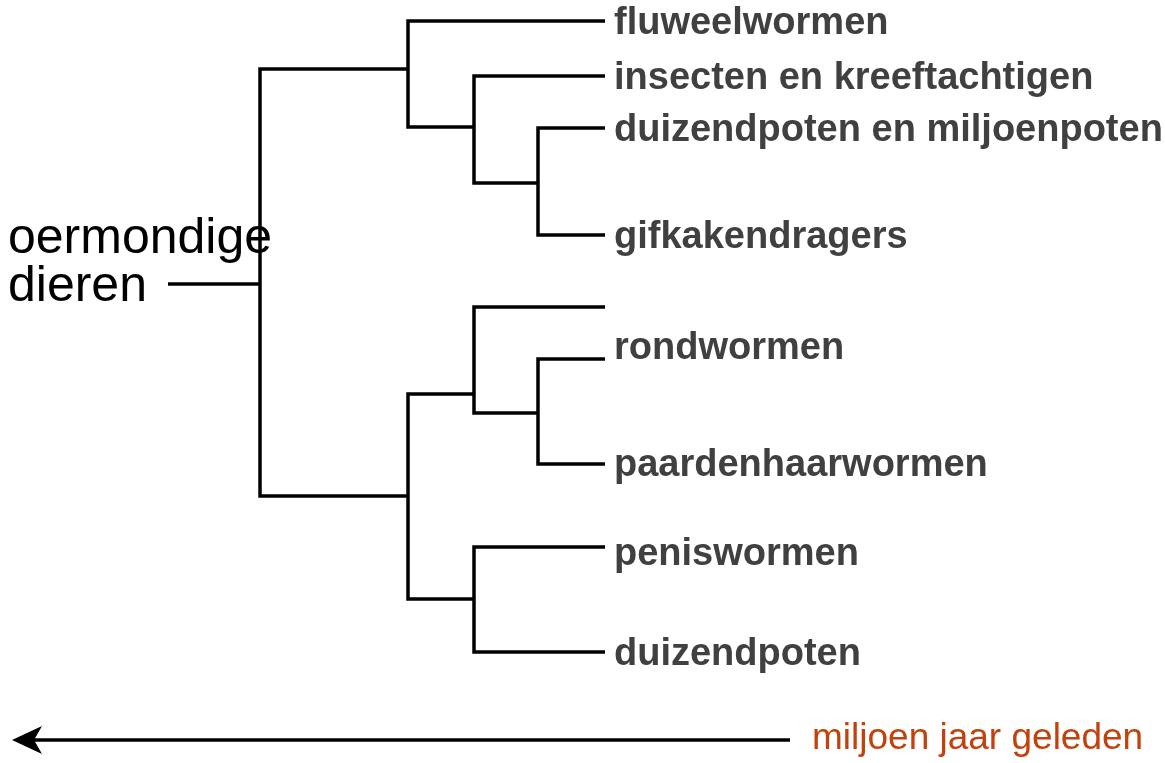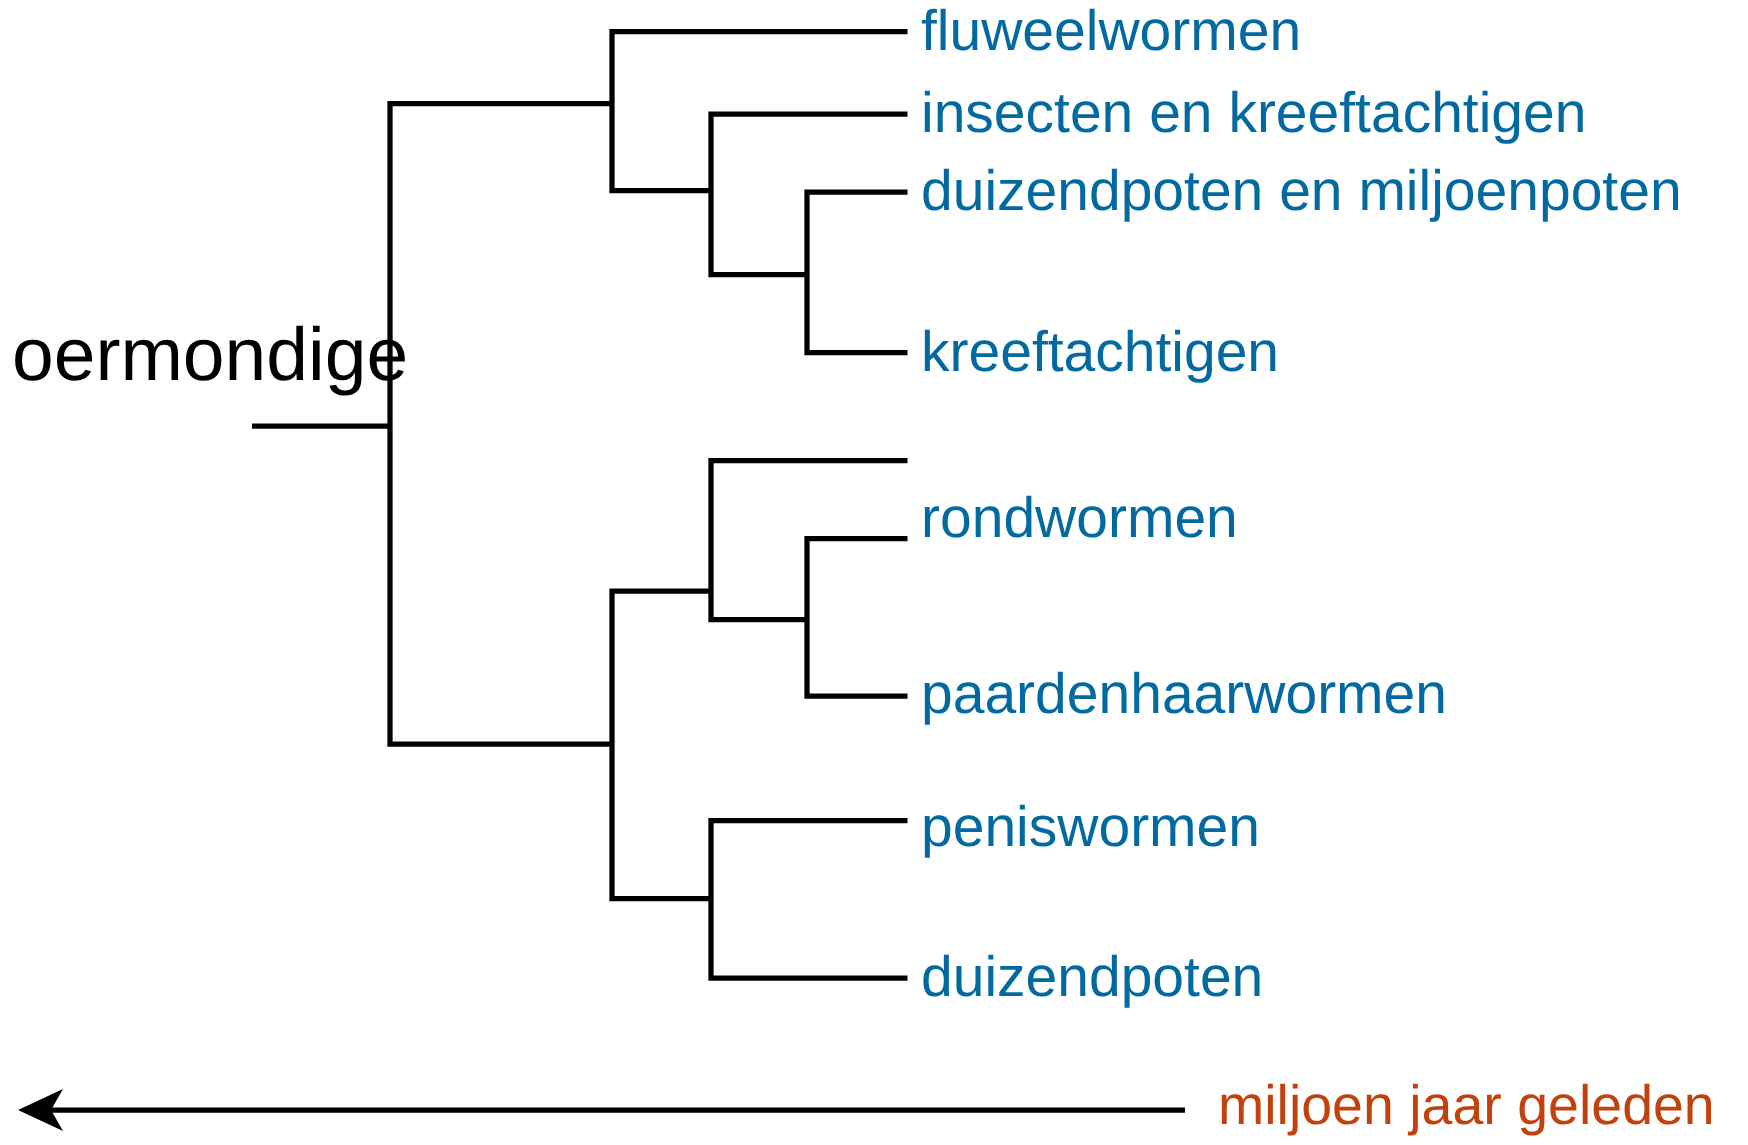--- a/index.html
+++ b/index.html
@@ -32,21 +32,22 @@
   .tree-svg .arrowhead {
     fill: #000000;
     stroke: none;
   }
   .taxon-label {
     position: absolute;
     left: 614px;
     font-size: 38px;
     line-height: 40px;
     white-space: nowrap;
-    color: #0369a1;
+    color: #404040;
+    font-weight: bold;
   }
   .root-label {
     position: absolute;
     left: 8px;
     top: 212px;
     font-size: 50px;
     line-height: 48px;
     white-space: nowrap;
     color: #000000;
   }
@@ -84,26 +85,27 @@
     <path d="M 605 359 H 538 V 464 H 605"></path>
 
     <path d="M 605 547 H 474 V 652 H 605"></path>
 
     <path d="M 790 740 H 32"></path>
     <polygon class="arrowhead" points="12,740 42,726 34,740 42,754"></polygon>
   </svg>
 
   <div class="root-label">
     <div>oermondige</div>
+    <div>dieren</div>
   </div>
 
   <div class="taxon-label" style="top:1px">fluweelwormen</div>
   <div class="taxon-label" style="top:108px">duizendpoten en miljoenpoten</div>
   <div class="taxon-label" style="top:56px">insecten en kreeftachtigen</div>
-  <div class="taxon-label" style="top:215px">kreeftachtigen</div>
+  <div class="taxon-label" style="top:215px">gifkakendragers</div>
   <div class="taxon-label" style="top:326px">rondwormen</div>
   <div class="taxon-label" style="top:443px">paardenhaarwormen</div>
   <div class="taxon-label" style="top:532px">peniswormen</div>
   <div class="taxon-label" style="top:632px">duizendpoten</div>
 
   <div class="axis-label">miljoen jaar geleden</div>
 
 </div>
 
 </body></html>

